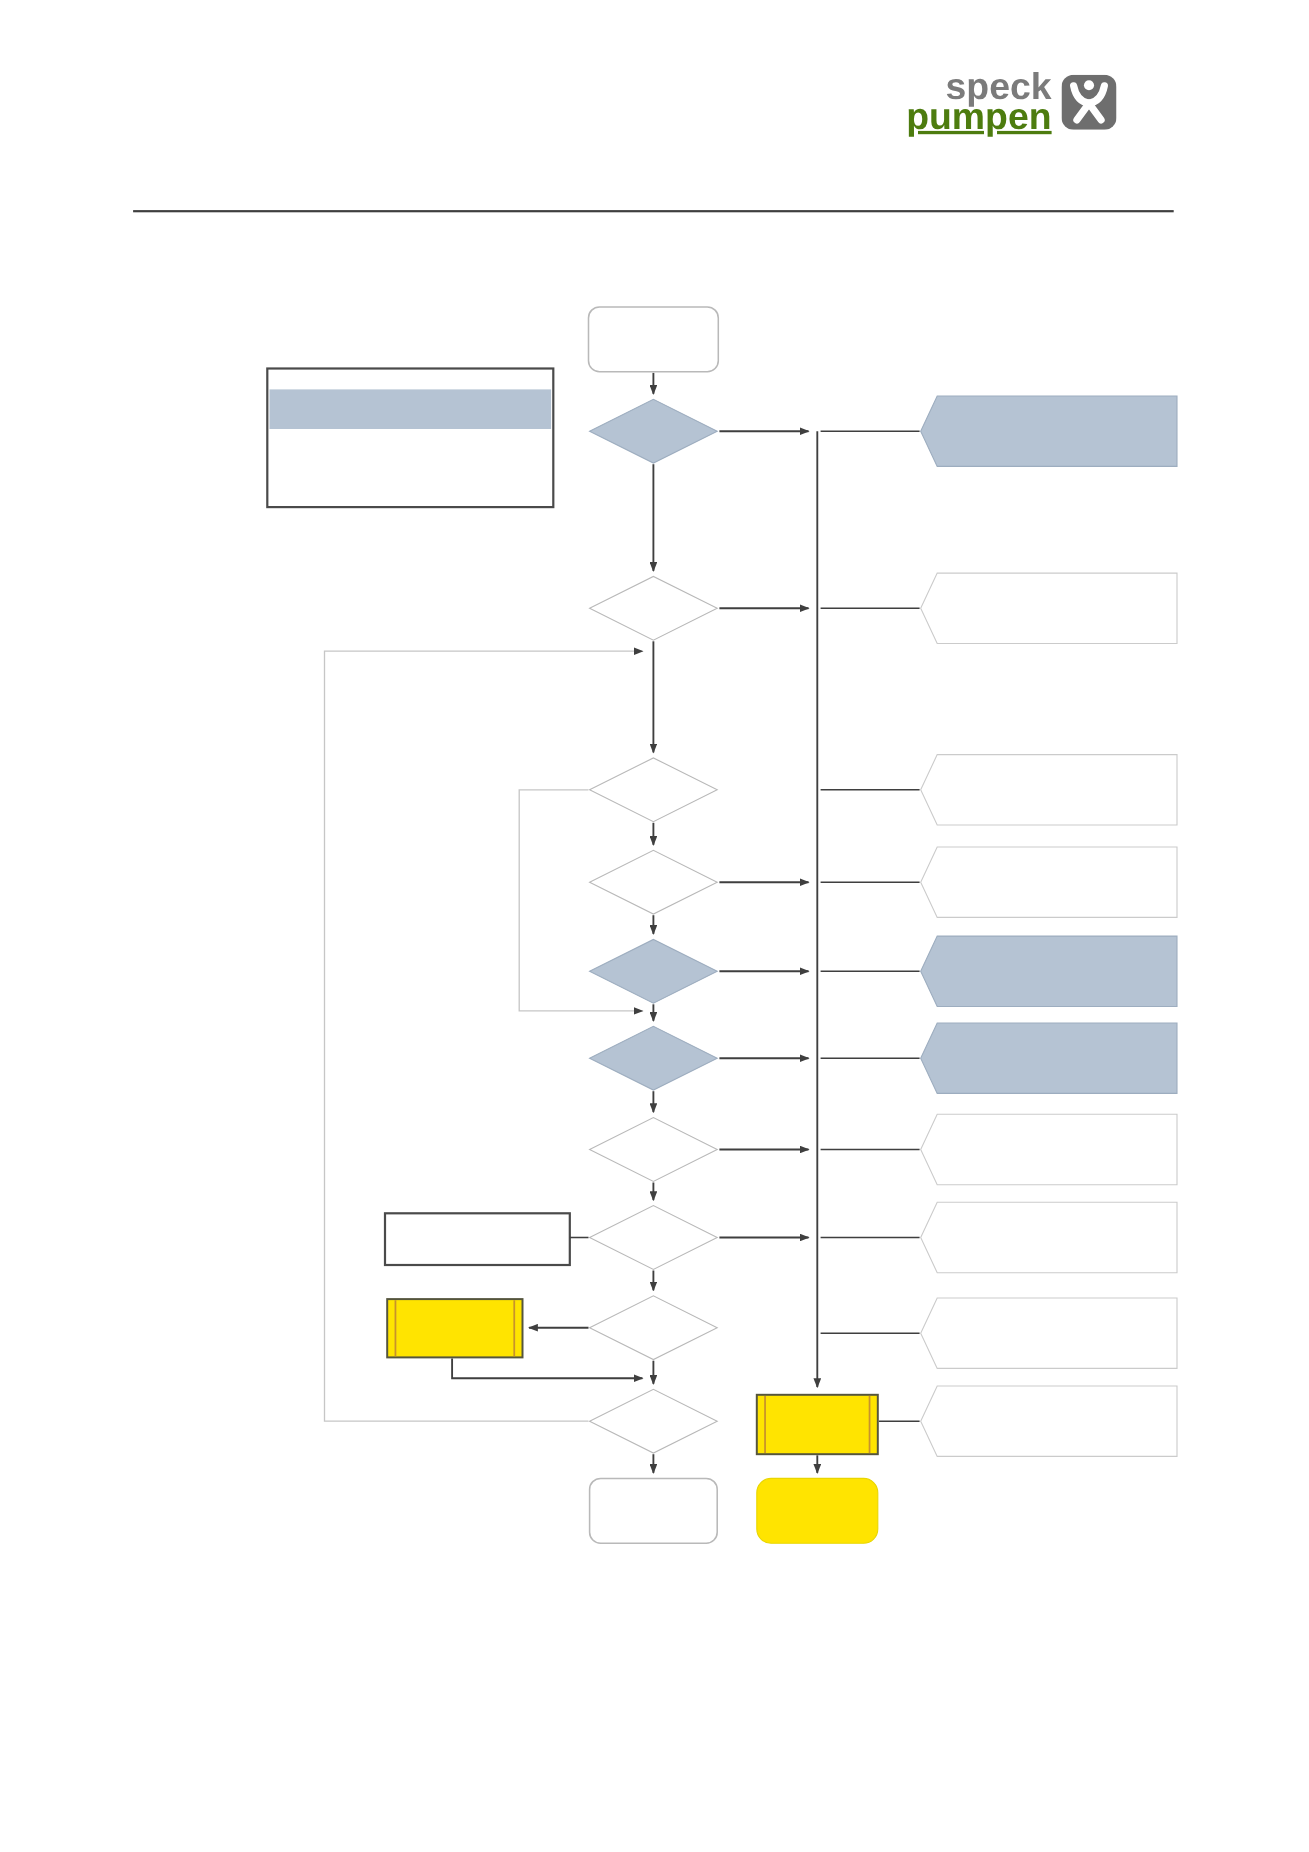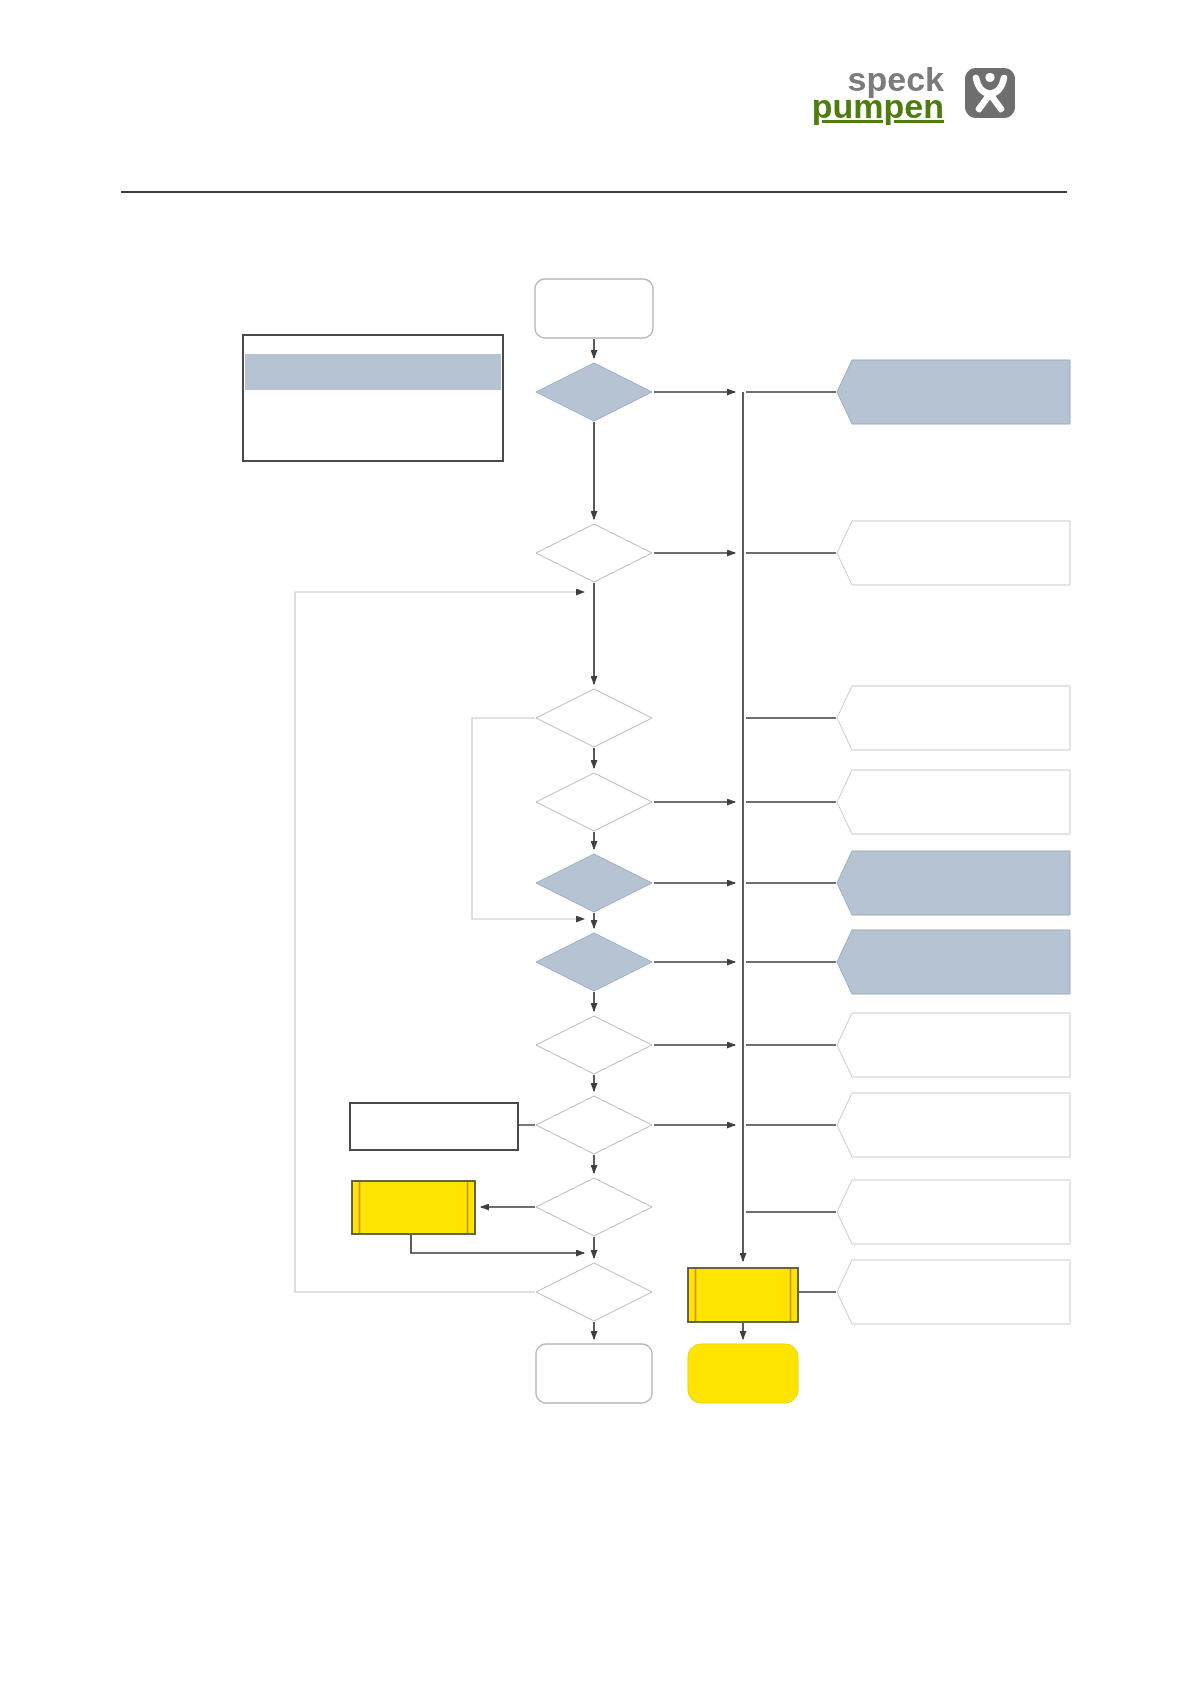--- a/index.html
+++ b/index.html
@@ -2,21 +2,21 @@
 <html><head>
 <meta charset="utf-8">
 <style>
   html,body{margin:0;padding:0;}
   body{
     width:1190px;height:1684px;position:relative;background:#ffffff;
     font-family:"Liberation Sans", sans-serif;overflow:hidden;
   }
   .logo{
     position:absolute;top:60px;right:175px;
-    display:flex;align-items:flex-start;gap:21px;
+    display:flex;align-items:flex-start;gap:9px;
   }
   .logo-text{
     text-align:right;
     font-weight:bold;
     font-size:34px;
     line-height:27px;
     letter-spacing:0px;
     padding-top:6px;
   }
   .logo-word1{color:#7b7b7b;}

